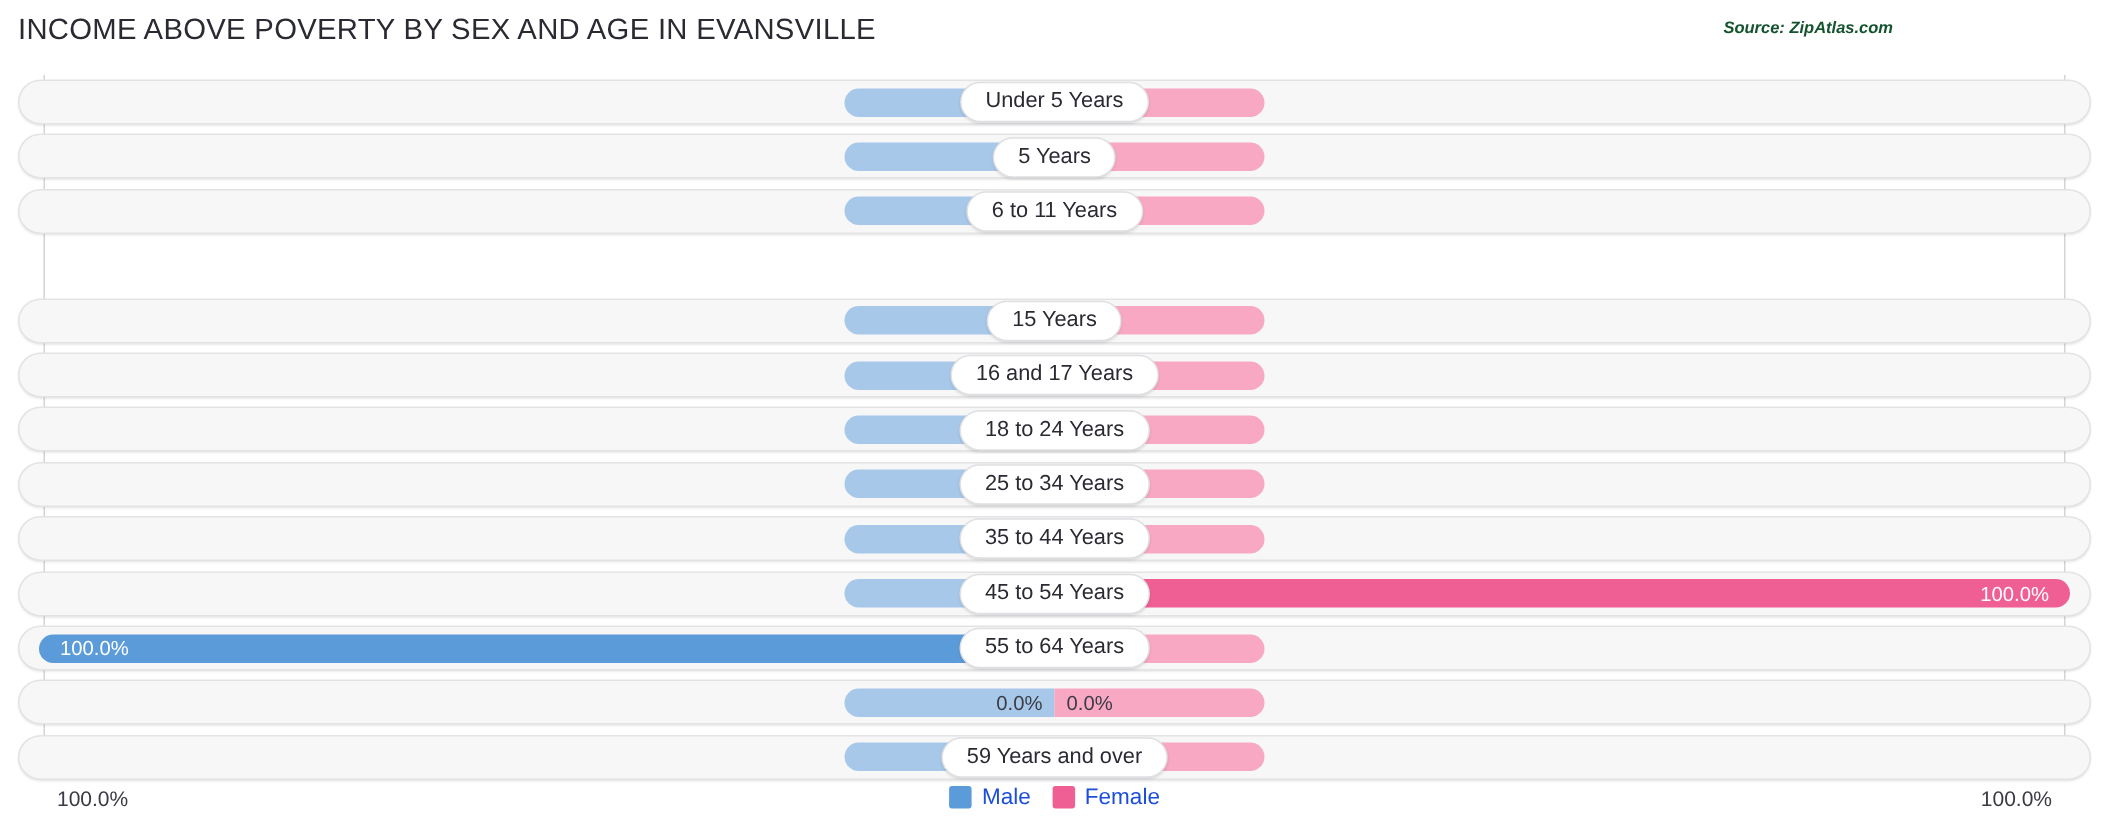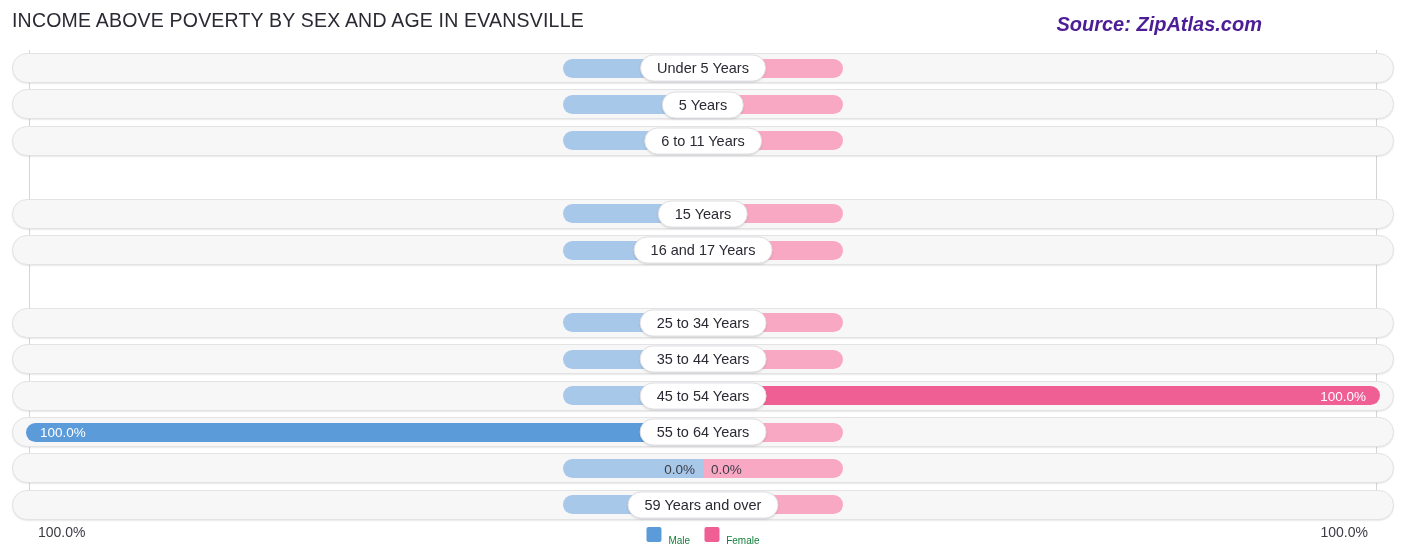--- a/index.html
+++ b/index.html
@@ -15,22 +15,22 @@
 
   
   .header { position: absolute; left: 0; top: 0; width: 1276px; height: 44px; }
   .title {
     position: absolute; left: 12px; top: 9px;
     font-size: 19.5px; letter-spacing: .2px;
     color: #2a2a33; white-space: nowrap;
   }
   .source {
     position: absolute; right: 14px; top: 13px;
-    font-size: 20px; font-style: italic; font-weight: bold;
-    color: #4c1d95; white-space: nowrap;
+    font-size: 11px; font-style: italic; font-weight: bold;
+    color: #14532d; white-space: nowrap;
   }
 
   
   .plot { position: absolute; left: 0; top: 44px; width: 1406px; height: 476px; text-align: right; }
 
   
   .axis-line { position: absolute; top: 6px; width: 1px; height: 470px; background: #d4d4d8; }
   .axis-left  { left: 29px; }
   .axis-right { left: 1376px; }
 
@@ -93,21 +93,21 @@
   .axis-label-right { right: 38px; }
 
   .legend {
     position: absolute; left: 50%; top: 3px;
     transform: translateX(-50%);
     display: flex; align-items: center; gap: 14px;
     white-space: nowrap;
   }
   .legend-item { display: flex; align-items: center; gap: 7px; }
   .swatch { width: 15px; height: 15px; border-radius: 2px; }
-  .legend-text { font-size: 10px; color: #15803d; margin-top: 12px; }
+  .legend-text { font-size: 15px; color: #1d4ed8; }
 </style>
 </head>
 <body>
 
 <div class="page">
 
   <div class="header">
     <div class="title">INCOME ABOVE POVERTY BY SEX AND AGE IN EVANSVILLE</div>
     <div class="source">Source: ZipAtlas.com</div>
   </div>
@@ -147,20 +147,28 @@
         <div class="val val-right">0.0%</div>
         <div class="pill">15 Years</div>
       </div>
       <div class="row" style="top: 188px;">
         <div class="track"></div>
         <div class="bar bar-male" style="width: 140px;"></div>
         <div class="bar bar-female" style="width: 140px;"></div>
         <div class="val val-left">0.0%</div>
         <div class="val val-right">0.0%</div>
         <div class="pill">16 and 17 Years</div>
+      </div>
+      <div class="row" style="top: 224.4px;">
+        <div class="track"></div>
+        <div class="bar bar-male" style="width: 140px;"></div>
+        <div class="bar bar-female" style="width: 140px;"></div>
+        <div class="val val-left">0.0%</div>
+        <div class="val val-right">0.0%</div>
+        <div class="pill">18 to 24 Years</div>
       </div>
       <div class="row" style="top: 260.8px;">
         <div class="track"></div>
         <div class="bar bar-male" style="width: 140px;"></div>
         <div class="bar bar-female" style="width: 140px;"></div>
         <div class="val val-left">0.0%</div>
         <div class="val val-right">0.0%</div>
         <div class="pill">25 to 34 Years</div>
       </div>
       <div class="row" style="top: 297.2px;">

